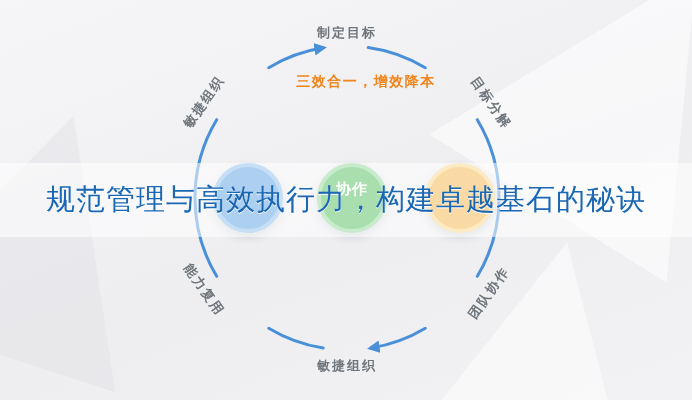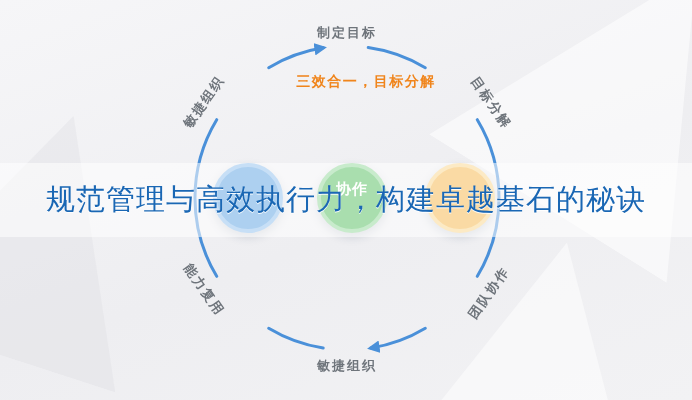--- a/index.html
+++ b/index.html
@@ -85,21 +85,21 @@
     </g>
   </svg>
 
   <div class="node-label nl-top">制定目标</div>
   <div class="node-label nl-top-right">目标分解</div>
   <div class="node-label nl-bottom-right">团队协作</div>
   <div class="node-label nl-bottom">敏捷组织</div>
   <div class="node-label nl-bottom-left">能力复用</div>
   <div class="node-label nl-top-left">敏捷组织</div>
 
-  <div class="slogan slogan-top">三效合一，目标分解</div>
+  <div class="slogan slogan-top">三效合一，增效降本</div>
 
   <div class="circle circle-blue"></div>
   <div class="circle circle-green">
     <span class="circle-label">协作</span>
   </div>
   <div class="circle circle-orange"></div>
 
   <div class="banner">
     <div class="banner-title">规范管理与高效执行力，构建卓越基石的秘诀</div>
   </div>

